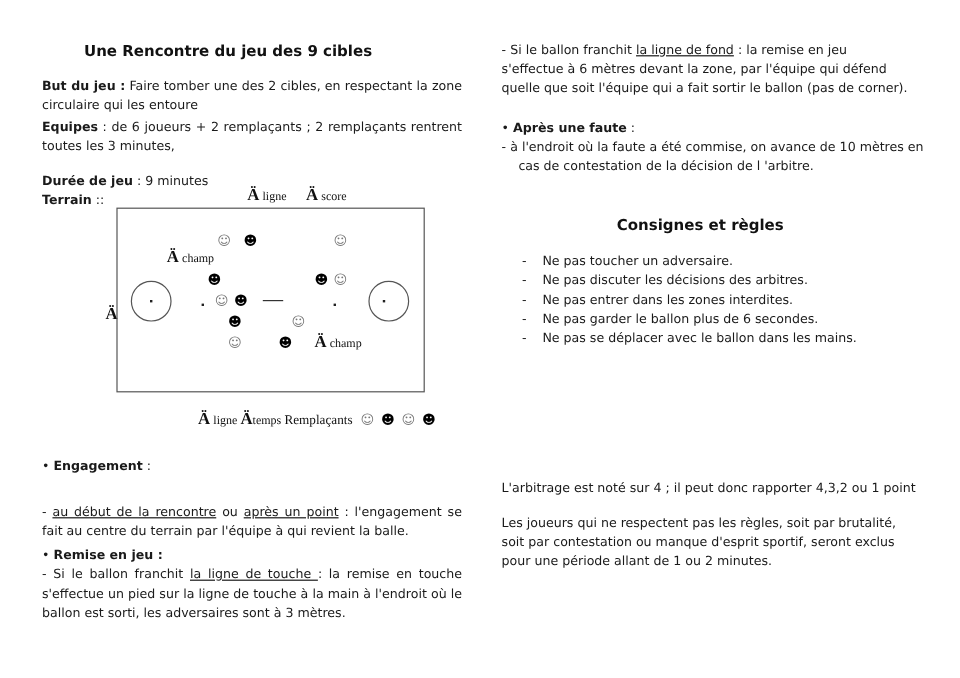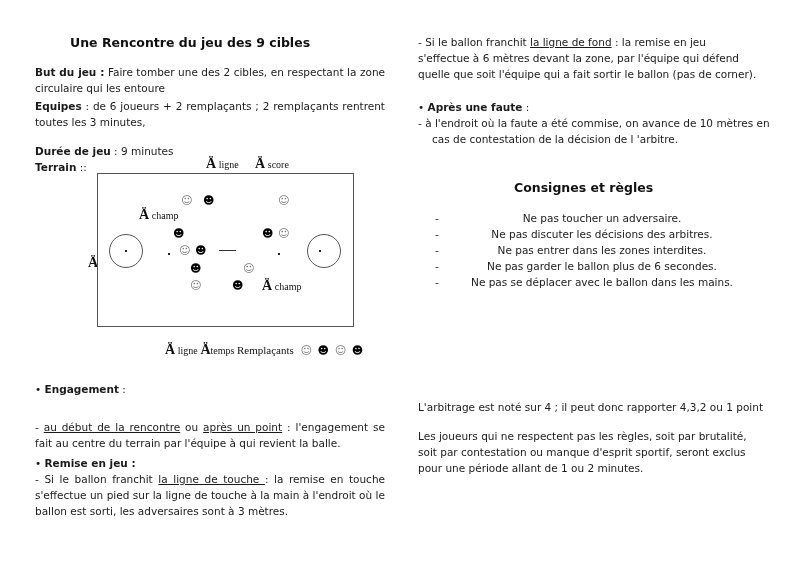--- a/index.html
+++ b/index.html
@@ -11,21 +11,21 @@
     .title { position: absolute; font-weight: bold; font-size: 12.5px; }
     .serif { font-family: "Liberation Serif", serif; color: #111; }
     .A { font-size: 14px; font-weight: bold; }
     .small { font-size: 10px; }
     #field { position: absolute; left: 97px; top: 173px; width: 257px; height: 154px; border: 1px solid #555; box-sizing: border-box; }
     .circle { position: absolute; width: 34px; height: 34px; border: 1px solid #555; border-radius: 50%; box-sizing: border-box; }
     .dot { position: absolute; width: 2px; height: 2px; background: #222; }
     .smiley { position: absolute; font-size: 11px; line-height: 11px; font-family: "DejaVu Sans", sans-serif; }
     .smiley.w { color: #777; }
     .smiley.k { color: #000; }
-    .bullet-list { position: absolute; left: 435px; font-size: 10.5px; line-height: 16px; color: #1a1a1a; text-align: center; }
+    .bullet-list { position: absolute; left: 435px; font-size: 10.5px; line-height: 16px; color: #1a1a1a; }
     .bullet-list .li { position: relative; padding-left: 17px; width: 300px; }
     .bullet-list .li::before { content: "-"; position: absolute; left: 0; top: 0; }
   </style>
 </head>
 <body>
 
 <div class="title" style="left:70px; top:35px;">Une Rencontre du jeu des 9 cibles</div>
 
 <div class="t just" style="left:35px; top:52px; width:350px;margin-top:12px;">
   <span class="b">But du jeu :</span><span> Faire tomber une des 2 cibles, en respectant la zone circulaire qui les entoure</span>

